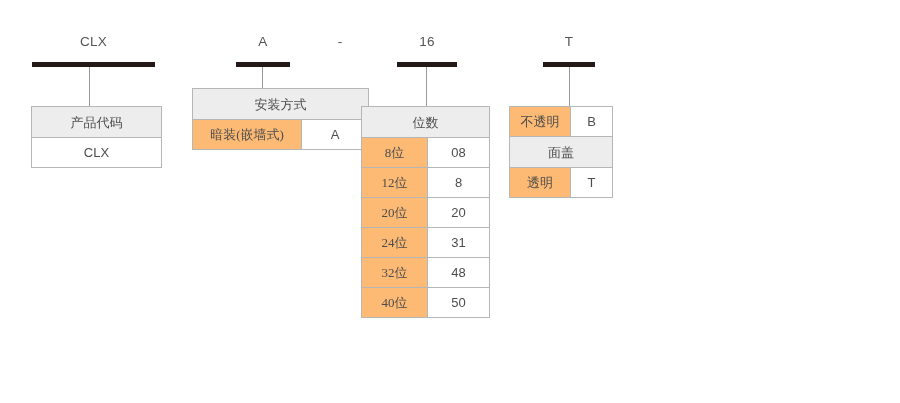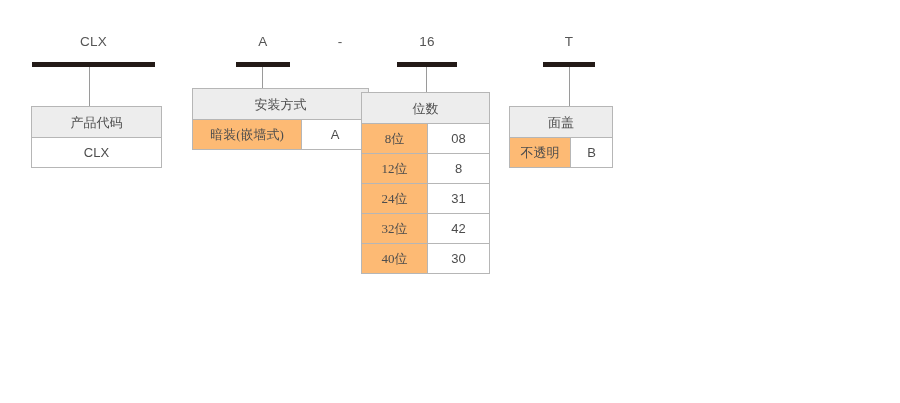--- a/index.html
+++ b/index.html
@@ -134,61 +134,69 @@
       <tr>
         <td class="head cjk" colspan="2">安装方式</td>
       </tr>
       <tr>
         <td class="gray cjk">暗装(嵌墙式)</td>
         <td class="white">A</td>
       </tr>
     </tbody>
   </table>
 
-  <table class="tbl" style="left:361px; top:92px; width:128px;">
+  <table class="tbl" style="left:361px; top:106px; width:128px;">
     <colgroup>
       <col style="width:66px;">
       <col style="width:62px;">
     </colgroup>
     <tbody>
       <tr>
         <td class="head cjk" colspan="2">位数</td>
       </tr>
       <tr>
         <td class="gray cjk">8位</td>
         <td class="white">08</td>
       </tr>
       <tr>
         <td class="gray cjk">12位</td>
         <td class="white">8</td>
       </tr>
       <tr>
+        <td class="gray cjk">20位</td>
+        <td class="white">20</td>
+      </tr>
+      <tr>
         <td class="gray cjk">24位</td>
         <td class="white">31</td>
       </tr>
       <tr>
         <td class="gray cjk">32位</td>
-        <td class="white">42</td>
+        <td class="white">48</td>
       </tr>
       <tr>
         <td class="gray cjk">40位</td>
-        <td class="white">30</td>
+        <td class="white">50</td>
       </tr>
     </tbody>
   </table>
 
   <table class="tbl" style="left:509px; top:106px; width:103px;">
     <colgroup>
       <col style="width:61px;">
       <col style="width:42px;">
     </colgroup>
     <tbody>
       <tr>
-        <td class="head cjk" colspan="2">面盖</td>
-      </tr>
-      <tr>
         <td class="gray cjk">不透明</td>
         <td class="white">B</td>
       </tr>
+      <tr>
+        <td class="head cjk" colspan="2">面盖</td>
+      </tr>
+      <tr>
+        <td class="gray cjk">透明</td>
+        <td class="white">T</td>
+      </tr>
     </tbody>
   </table>
 
 </div>
 
 </body></html>

